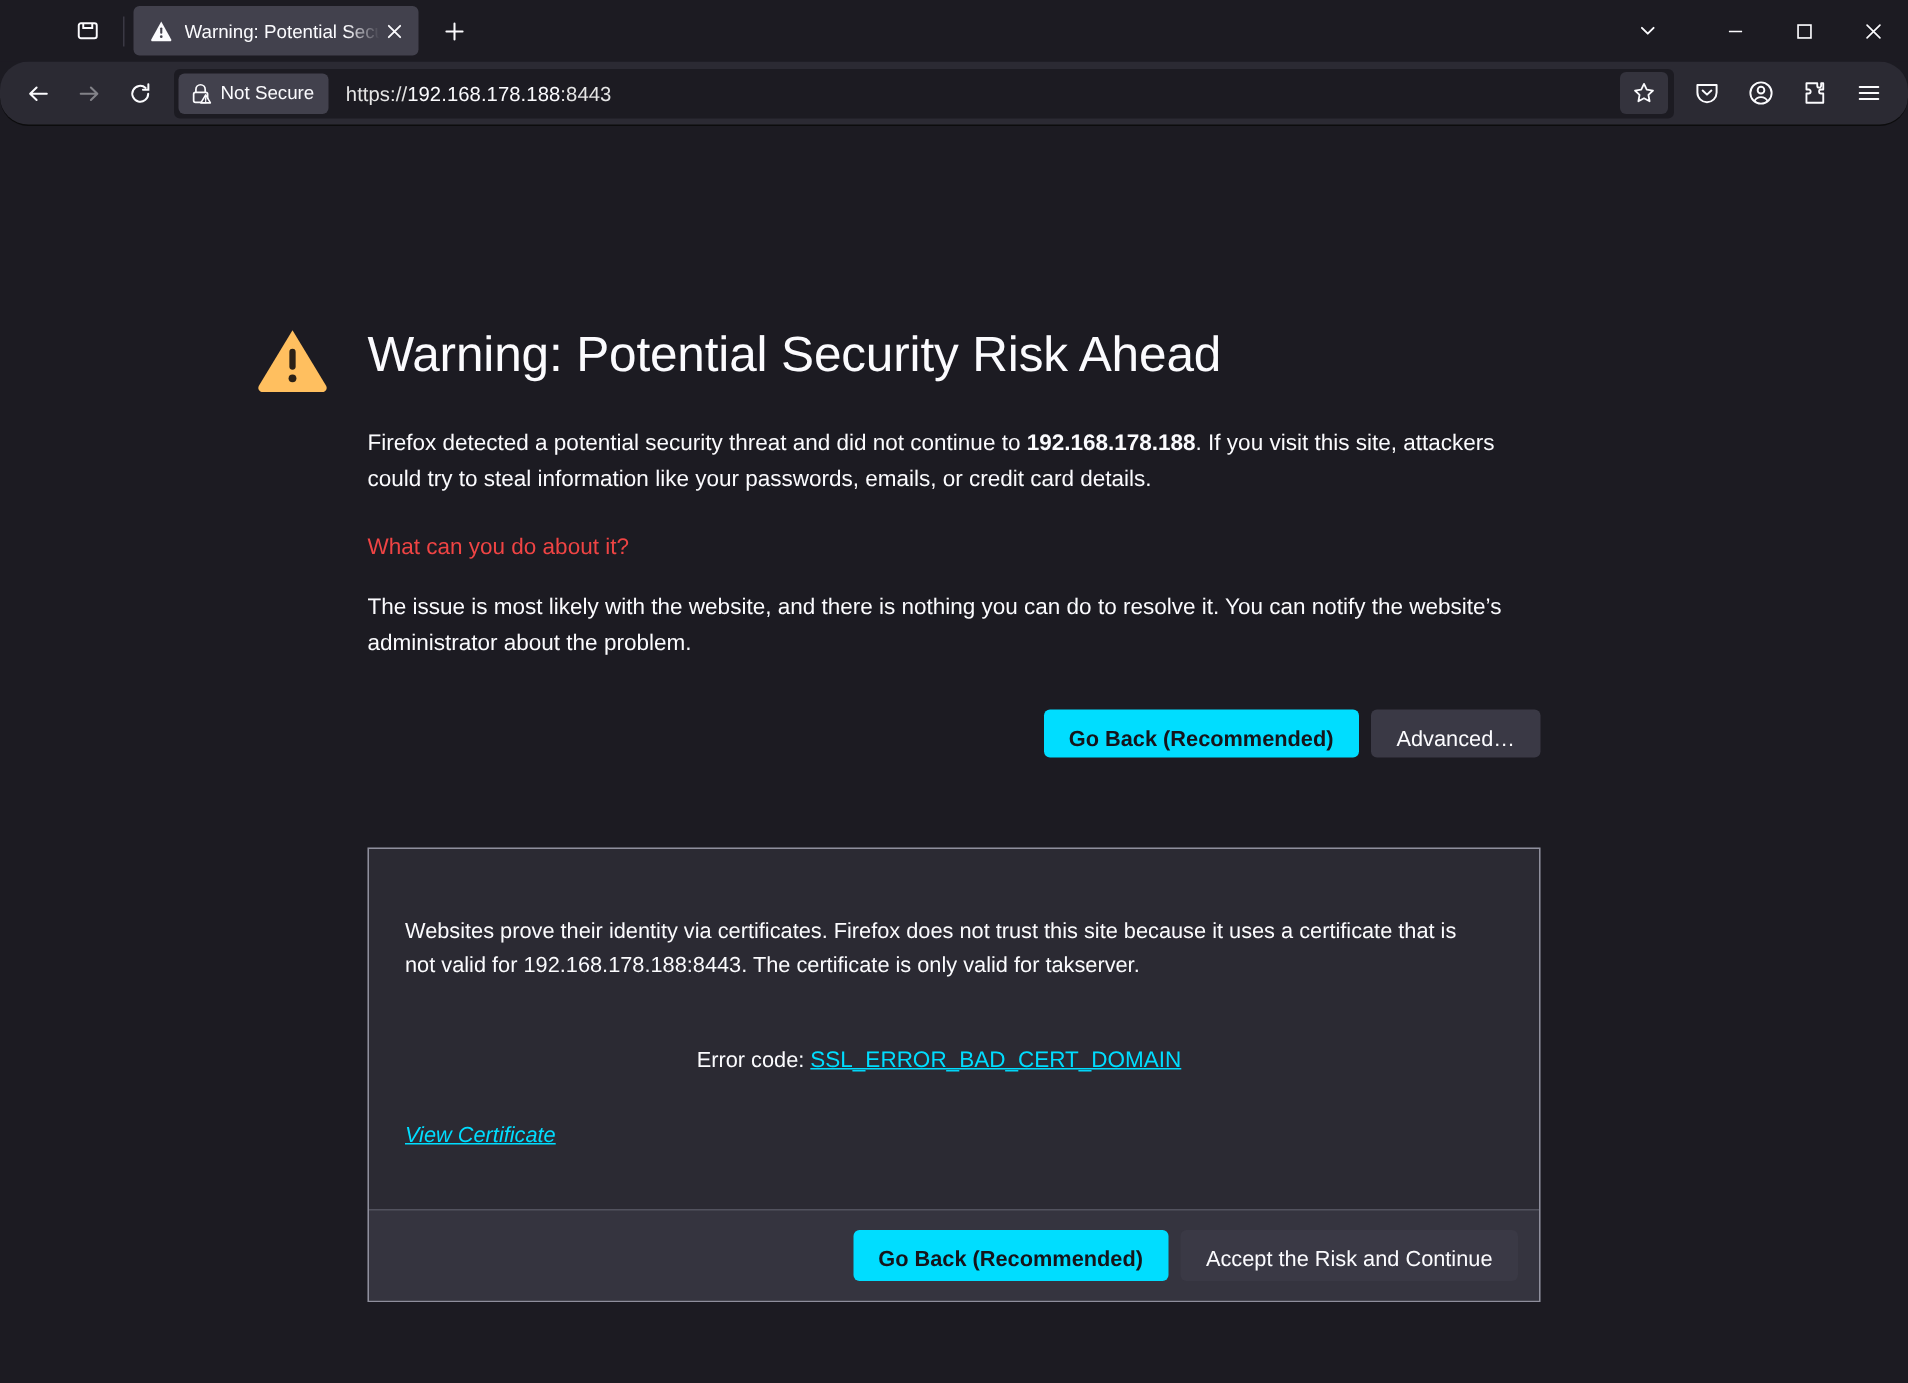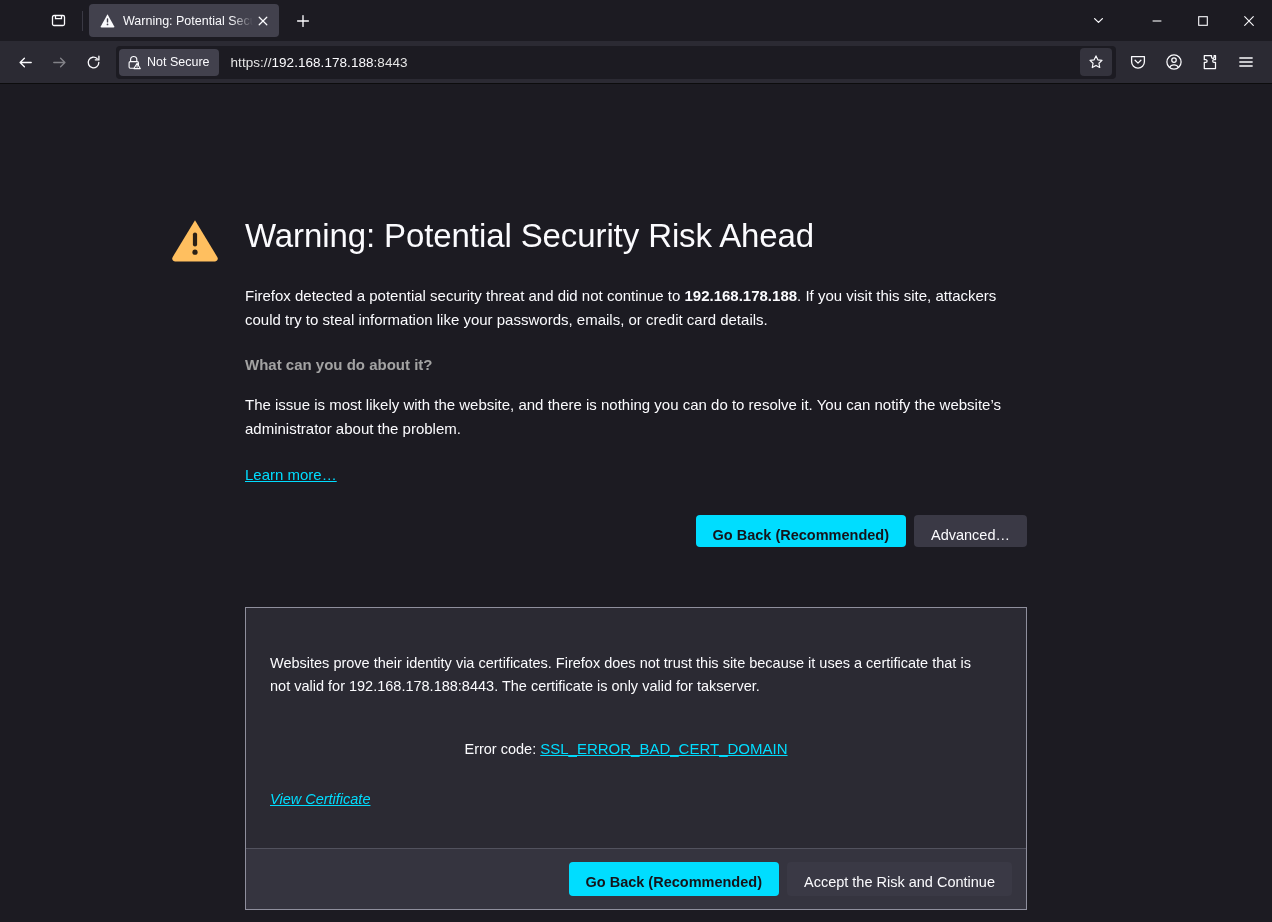--- a/index.html
+++ b/index.html
@@ -88,20 +88,21 @@
   .win-btn.chev { width: 40px; margin-right: 16px; }
 
   
   .navbar {
     height: 43px;
     background: #2b2a33;
     display: flex;
     align-items: center;
     padding: 0 8px;
     border-bottom: 1px solid #0c0c0d;
+    border-radius: 19px;
   }
   .nav-btn {
     width: 34px; height: 32px;
     display: flex; align-items: center; justify-content: center;
     border-radius: 4px;
     flex: 0 0 34px;
   }
   .nav-btn.disabled { opacity: 0.42; }
   .urlbar {
     flex: 1 1 auto;
@@ -192,22 +193,22 @@
   }
   p.body-text {
     font-size: 15px;
     line-height: 1.62;
     color: #fbfbfe;
     margin-bottom: 24px;
   }
   p.body-text b { font-weight: 700; }
   h2.sub-title {
     font-size: 15px;
-    font-weight: 700;
-    color: #a3a3a3;
+    font-weight: 400;
+    color: #ef4444;
     margin-bottom: 20px;
   }
   a.link {
     color: #00ddff;
     text-decoration: underline;
     font-size: 15px;
     cursor: pointer;
   }
   .learn-more-wrap { margin-top: 24px; }
 
@@ -442,23 +443,20 @@
     <div class="title-row">
       <h1 class="page-title">Warning: Potential Security Risk Ahead</h1>
     </div>
 
     <p class="body-text"><span>Firefox detected a potential security threat and did not continue to </span><b>192.168.178.188</b><span>. If you visit this site, attackers could try to steal information like your passwords, emails, or credit card details.</span></p>
 
     <h2 class="sub-title">What can you do about it?</h2>
 
     <p class="body-text">The issue is most likely with the website, and there is nothing you can do to resolve it. You can notify the website’s administrator about the problem.</p>
 
-    <div class="learn-more-wrap">
-      <a class="link">Learn more…</a>
-    </div>
 
     <div class="btn-row">
       <button class="btn-primary">Go Back (Recommended)</button>
       <button class="btn-secondary">Advanced…</button>
     </div>
 
     <div class="cert-panel">
       <div class="cert-body">
         <p>Websites prove their identity via certificates. Firefox does not trust this site because it uses a certificate that is not valid for 192.168.178.188:8443. The certificate is only valid for takserver.</p>
         <p class="cert-err"><span>Error code: </span><a class="link">SSL_ERROR_BAD_CERT_DOMAIN</a></p>

